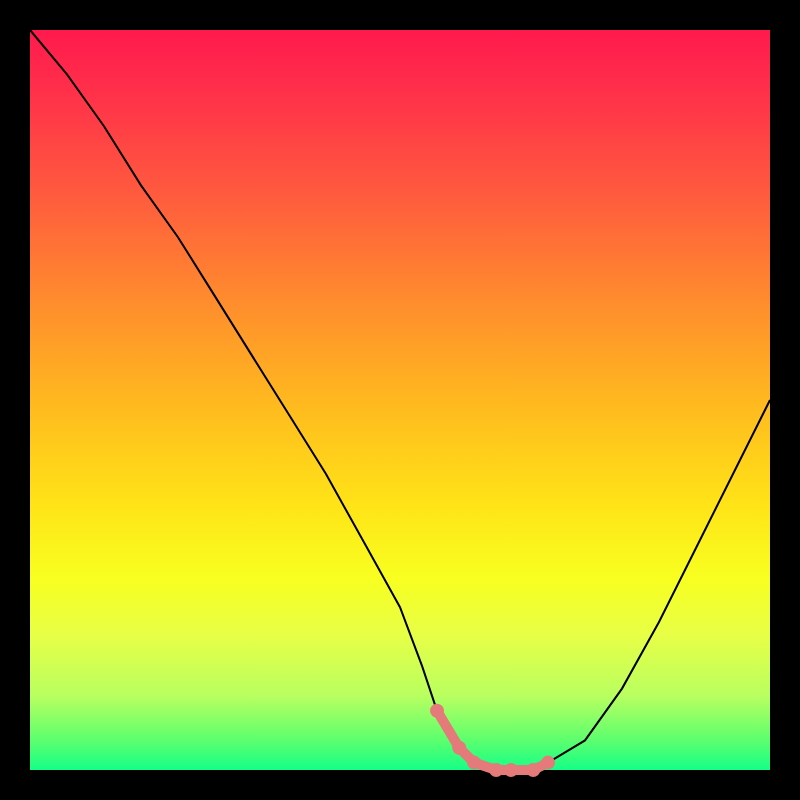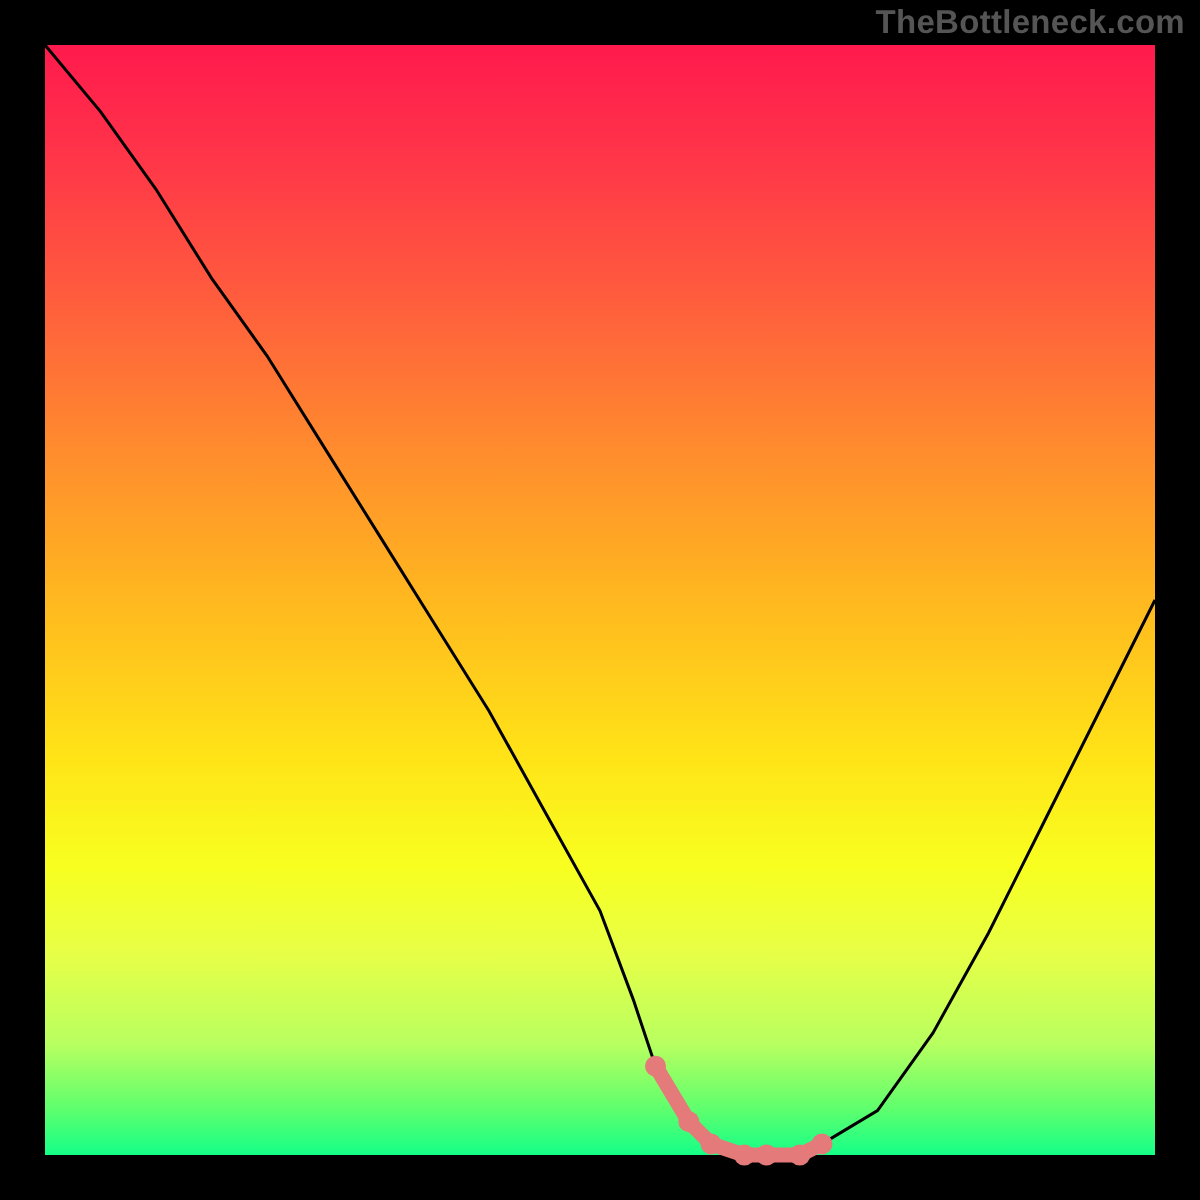--- a/index.html
+++ b/index.html
@@ -70,21 +70,20 @@
   }
   .pink-dot {
     fill: #e47a7a;
   }
 </style>
 </head>
 <body>
 
 <div class="frame">
 
-  <div class="watermark">TheBottleneck.com</div>
 
   <div class="plot-area">
     <svg class="curve" viewBox="0 0 740 740">
       <path id="curve-path" class="black-line" d="M0.0 0.0 L37.0 44.4 L74.0 96.2 L111.0 155.4 L148.0 207.2 L185.0 266.4 L222.0 325.6 L259.0 384.8 L296.0 444.0 L333.0 510.6 L370.0 577.2 L392.2 636.4 L407.0 680.8 L429.2 717.8 L444.0 732.6 L466.2 740.0 L481.0 740.0 L503.2 740.0 L518.0 732.6 L555.0 710.4 L592.0 658.6 L629.0 592.0 L666.0 518.0 L703.0 444.0 L740.0 370.0"></path>
       <path id="highlight-path" class="pink-line" d="M407.0 680.8 L429.2 717.8 L444.0 732.6 L466.2 740.0 L481.0 740.0 L503.2 740.0 L518.0 732.6"></path>
       <g id="highlight-dots">
           <circle cx="407.0" cy="680.8" r="7" class="pink-dot"></circle>
           <circle cx="429.2" cy="717.8" r="7" class="pink-dot"></circle>
           <circle cx="444.0" cy="732.6" r="7" class="pink-dot"></circle>
           <circle cx="466.2" cy="740.0" r="7" class="pink-dot"></circle>

